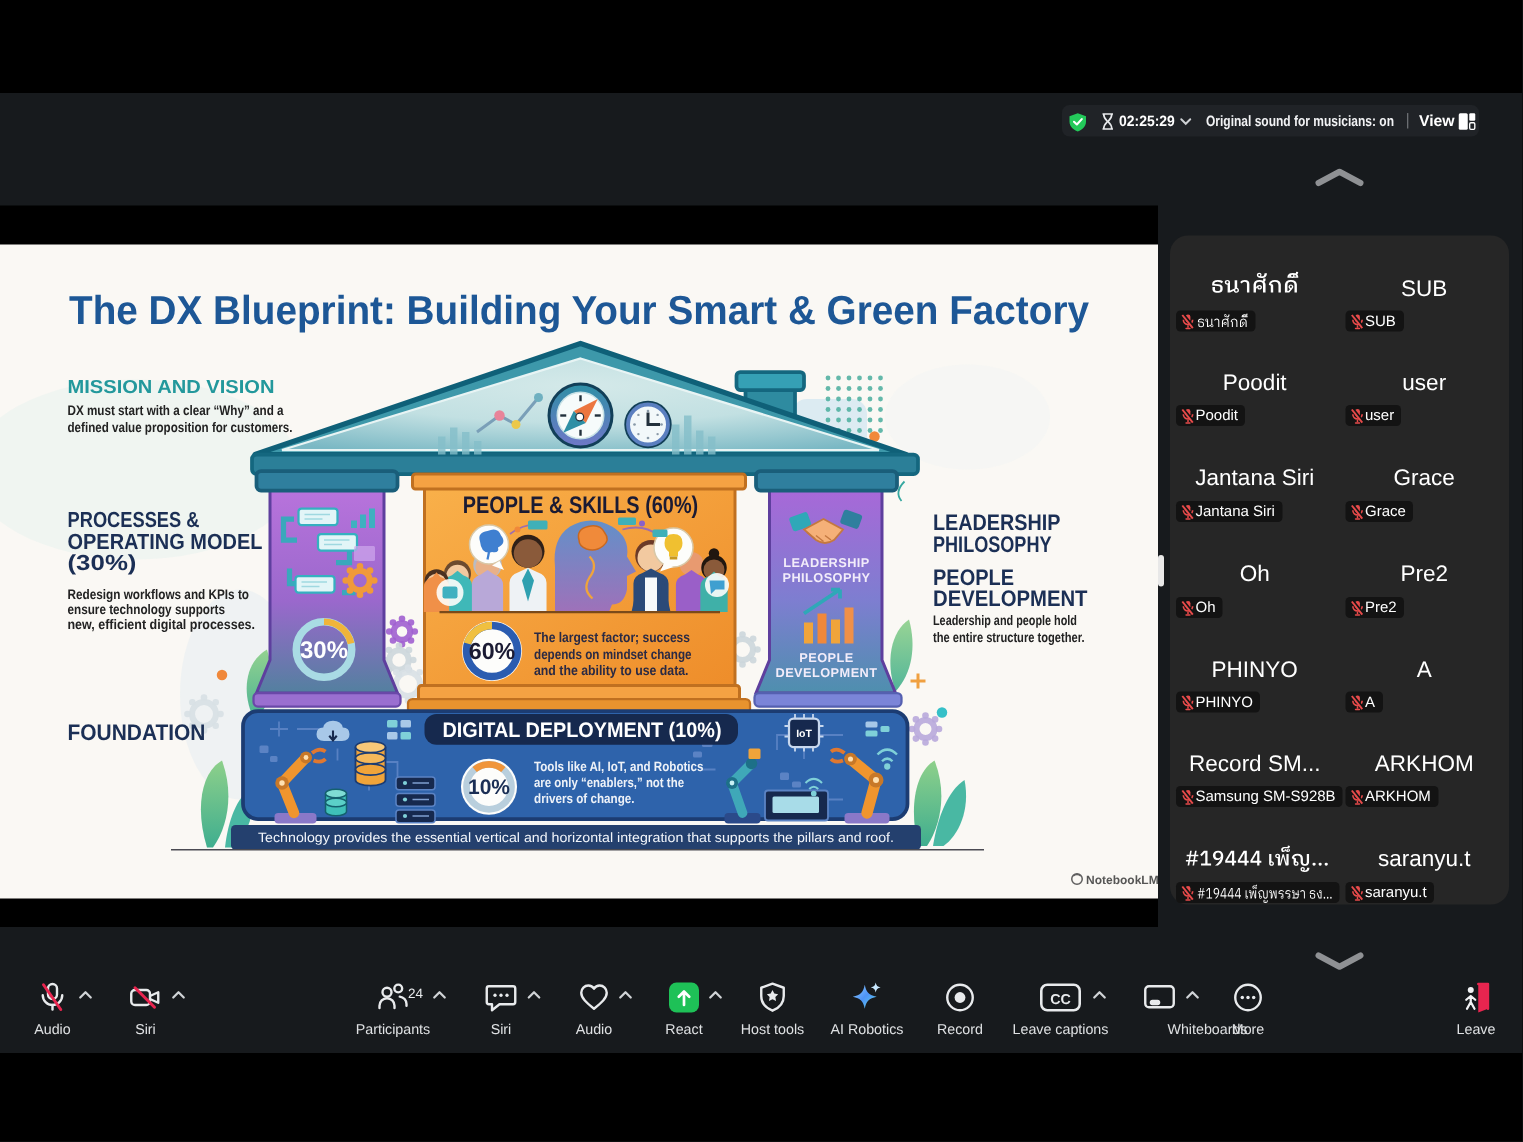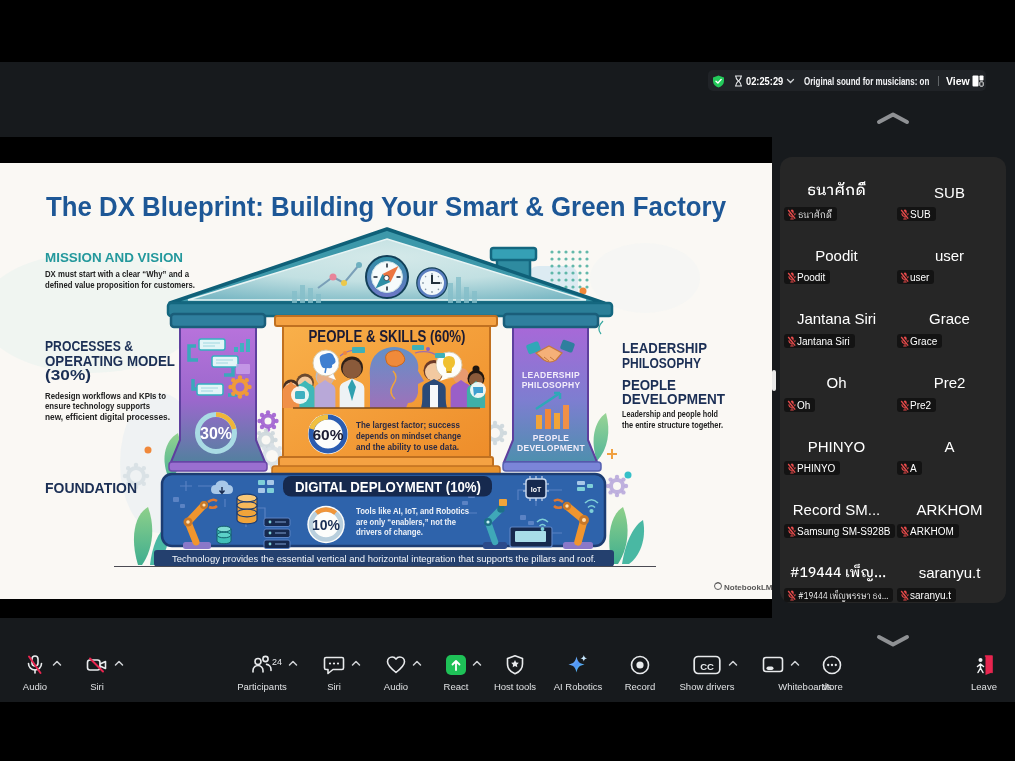--- a/index.html
+++ b/index.html
@@ -730,21 +730,21 @@
     <circle cx="12" cy="12" r="3.6" fill="#e8eaec" stroke="none"></circle>
   </svg>
 <div class="tool" style="left:595px;top:681px;width:90px;color:#dfe1e3">Record</div>
 <svg class="abs" style="left:693px;top:653px" width="28" height="24" viewBox="0 0 28 24" fill="none" stroke="#e8eaec" stroke-width="1.6" stroke-linecap="round" stroke-linejoin="round">
     <rect x="1.2" y="3.5" width="25.6" height="17" rx="4" stroke-width="1.7"></rect>
     <text x="14" y="16.5" text-anchor="middle" font-family="Liberation Sans" font-size="9.5" font-weight="bold" fill="#e8eaec" stroke="none">CC</text>
   </svg>
 <svg class="abs" style="left:728px;top:660px" width="10" height="7" viewBox="0 0 10 7" fill="none">
     <path d="M1.5 5 L5 1.5 L8.5 5" stroke="#cfd2d5" stroke-width="1.5" stroke-linecap="round" stroke-linejoin="round"></path>
   </svg>
-<div class="tool" style="left:662px;top:681px;width:90px;color:#dfe1e3">Show drivers</div>
+<div class="tool" style="left:662px;top:681px;width:90px;color:#dfe1e3">Leave captions</div>
 <svg class="abs" style="left:761px;top:653px" width="24" height="24" viewBox="0 0 24 24" fill="none" stroke="#e8eaec" stroke-width="1.6" stroke-linecap="round" stroke-linejoin="round">
     <rect x="2.5" y="4.5" width="19" height="14" rx="2.5"></rect>
     <rect x="5.5" y="13.5" width="7" height="3.6" rx="1.8" fill="#e8eaec" stroke="none"></rect>
   </svg>
 <svg class="abs" style="left:790px;top:660px" width="10" height="7" viewBox="0 0 10 7" fill="none">
     <path d="M1.5 5 L5 1.5 L8.5 5" stroke="#cfd2d5" stroke-width="1.5" stroke-linecap="round" stroke-linejoin="round"></path>
   </svg>
 <div class="tool" style="left:760px;top:681px;width:90px;color:#dfe1e3">Whiteboards</div>
 <svg class="abs" style="left:820px;top:653px" width="24" height="24" viewBox="0 0 24 24" fill="none" stroke="#e8eaec" stroke-width="1.6" stroke-linecap="round" stroke-linejoin="round">
     <circle cx="12" cy="12" r="8.5"></circle>

